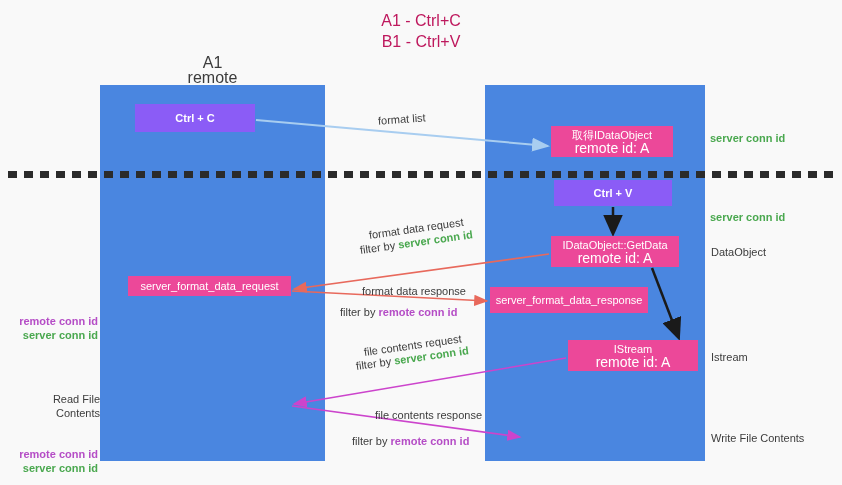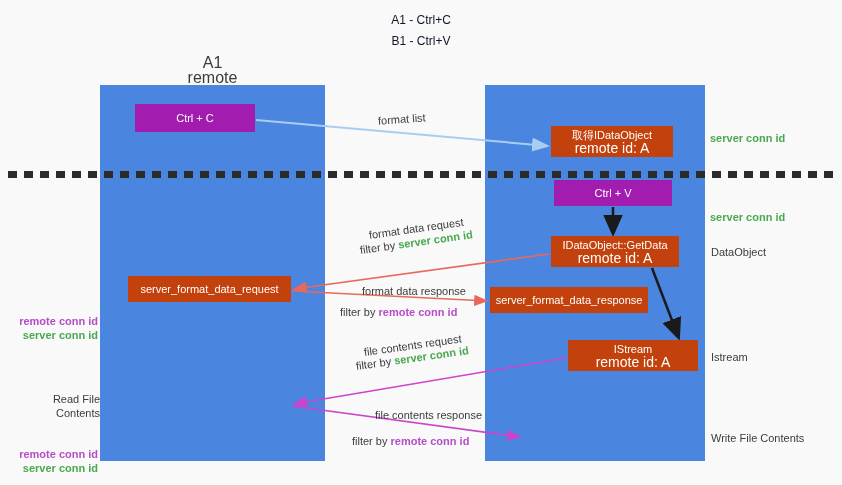--- a/index.html
+++ b/index.html
@@ -31,48 +31,48 @@
     white-space: pre-line;
   }
   #header-a1 { left: 100px; top: 55px; width: 225px; }
   #header-b1 { left: 485px; top: 55px; width: 220px; }
 
   #title {
     position: absolute;
     left: 0; top: 10px;
     width: 842px;
     text-align: center;
-    font-size: 12px;
-    color: #0f172a;
+    font-size: 16px;
+    color: #be185d;
     line-height: 21px;
     white-space: pre-line;
   }
 
   .node {
     position: absolute;
     display: flex;
     flex-direction: column;
     align-items: center;
     justify-content: center;
     text-align: center;
     color: #ffffff;
     font-size: 11px;
     line-height: 13px;
     box-sizing: border-box;
     padding: 2px 4px;
   }
-  .node.green { background: #a21caf; }
-  .node.orange { background: #c2410c; }
+  .node.green { background: #8b5cf6; font-weight: bold; }
+  .node.orange { background: #ec4899; }
   .node .sub { font-size: 14px; line-height: 13px; }
 
   #n-ctrlc { left: 135px; top: 104px; width: 120px; height: 28px; }
   #n-getdataobj { left: 551px; top: 126px; width: 122px; height: 31px; }
   #n-ctrlv { left: 554px; top: 180px; width: 118px; height: 26px; text-align: right; }
   #n-getdata { left: 551px; top: 236px; width: 128px; height: 31px; }
-  #n-fmtreq { left: 128px; top: 276px; width: 163px; height: 26px; }
+  #n-fmtreq { left: 128px; top: 276px; width: 163px; height: 20px; }
   #n-fmtresp { left: 490px; top: 287px; width: 158px; height: 26px; }
   #n-istream { left: 568px; top: 340px; width: 130px; height: 31px; }
   #n-filereq { left: 128px; top: 392px; width: 163px; height: 26px; }
   #n-fileresp { left: 523px; top: 424px; width: 163px; height: 26px; }
 
   .side-label {
     position: absolute;
     font-size: 11px;
     color: #3c3c3c;
     line-height: 14px;

